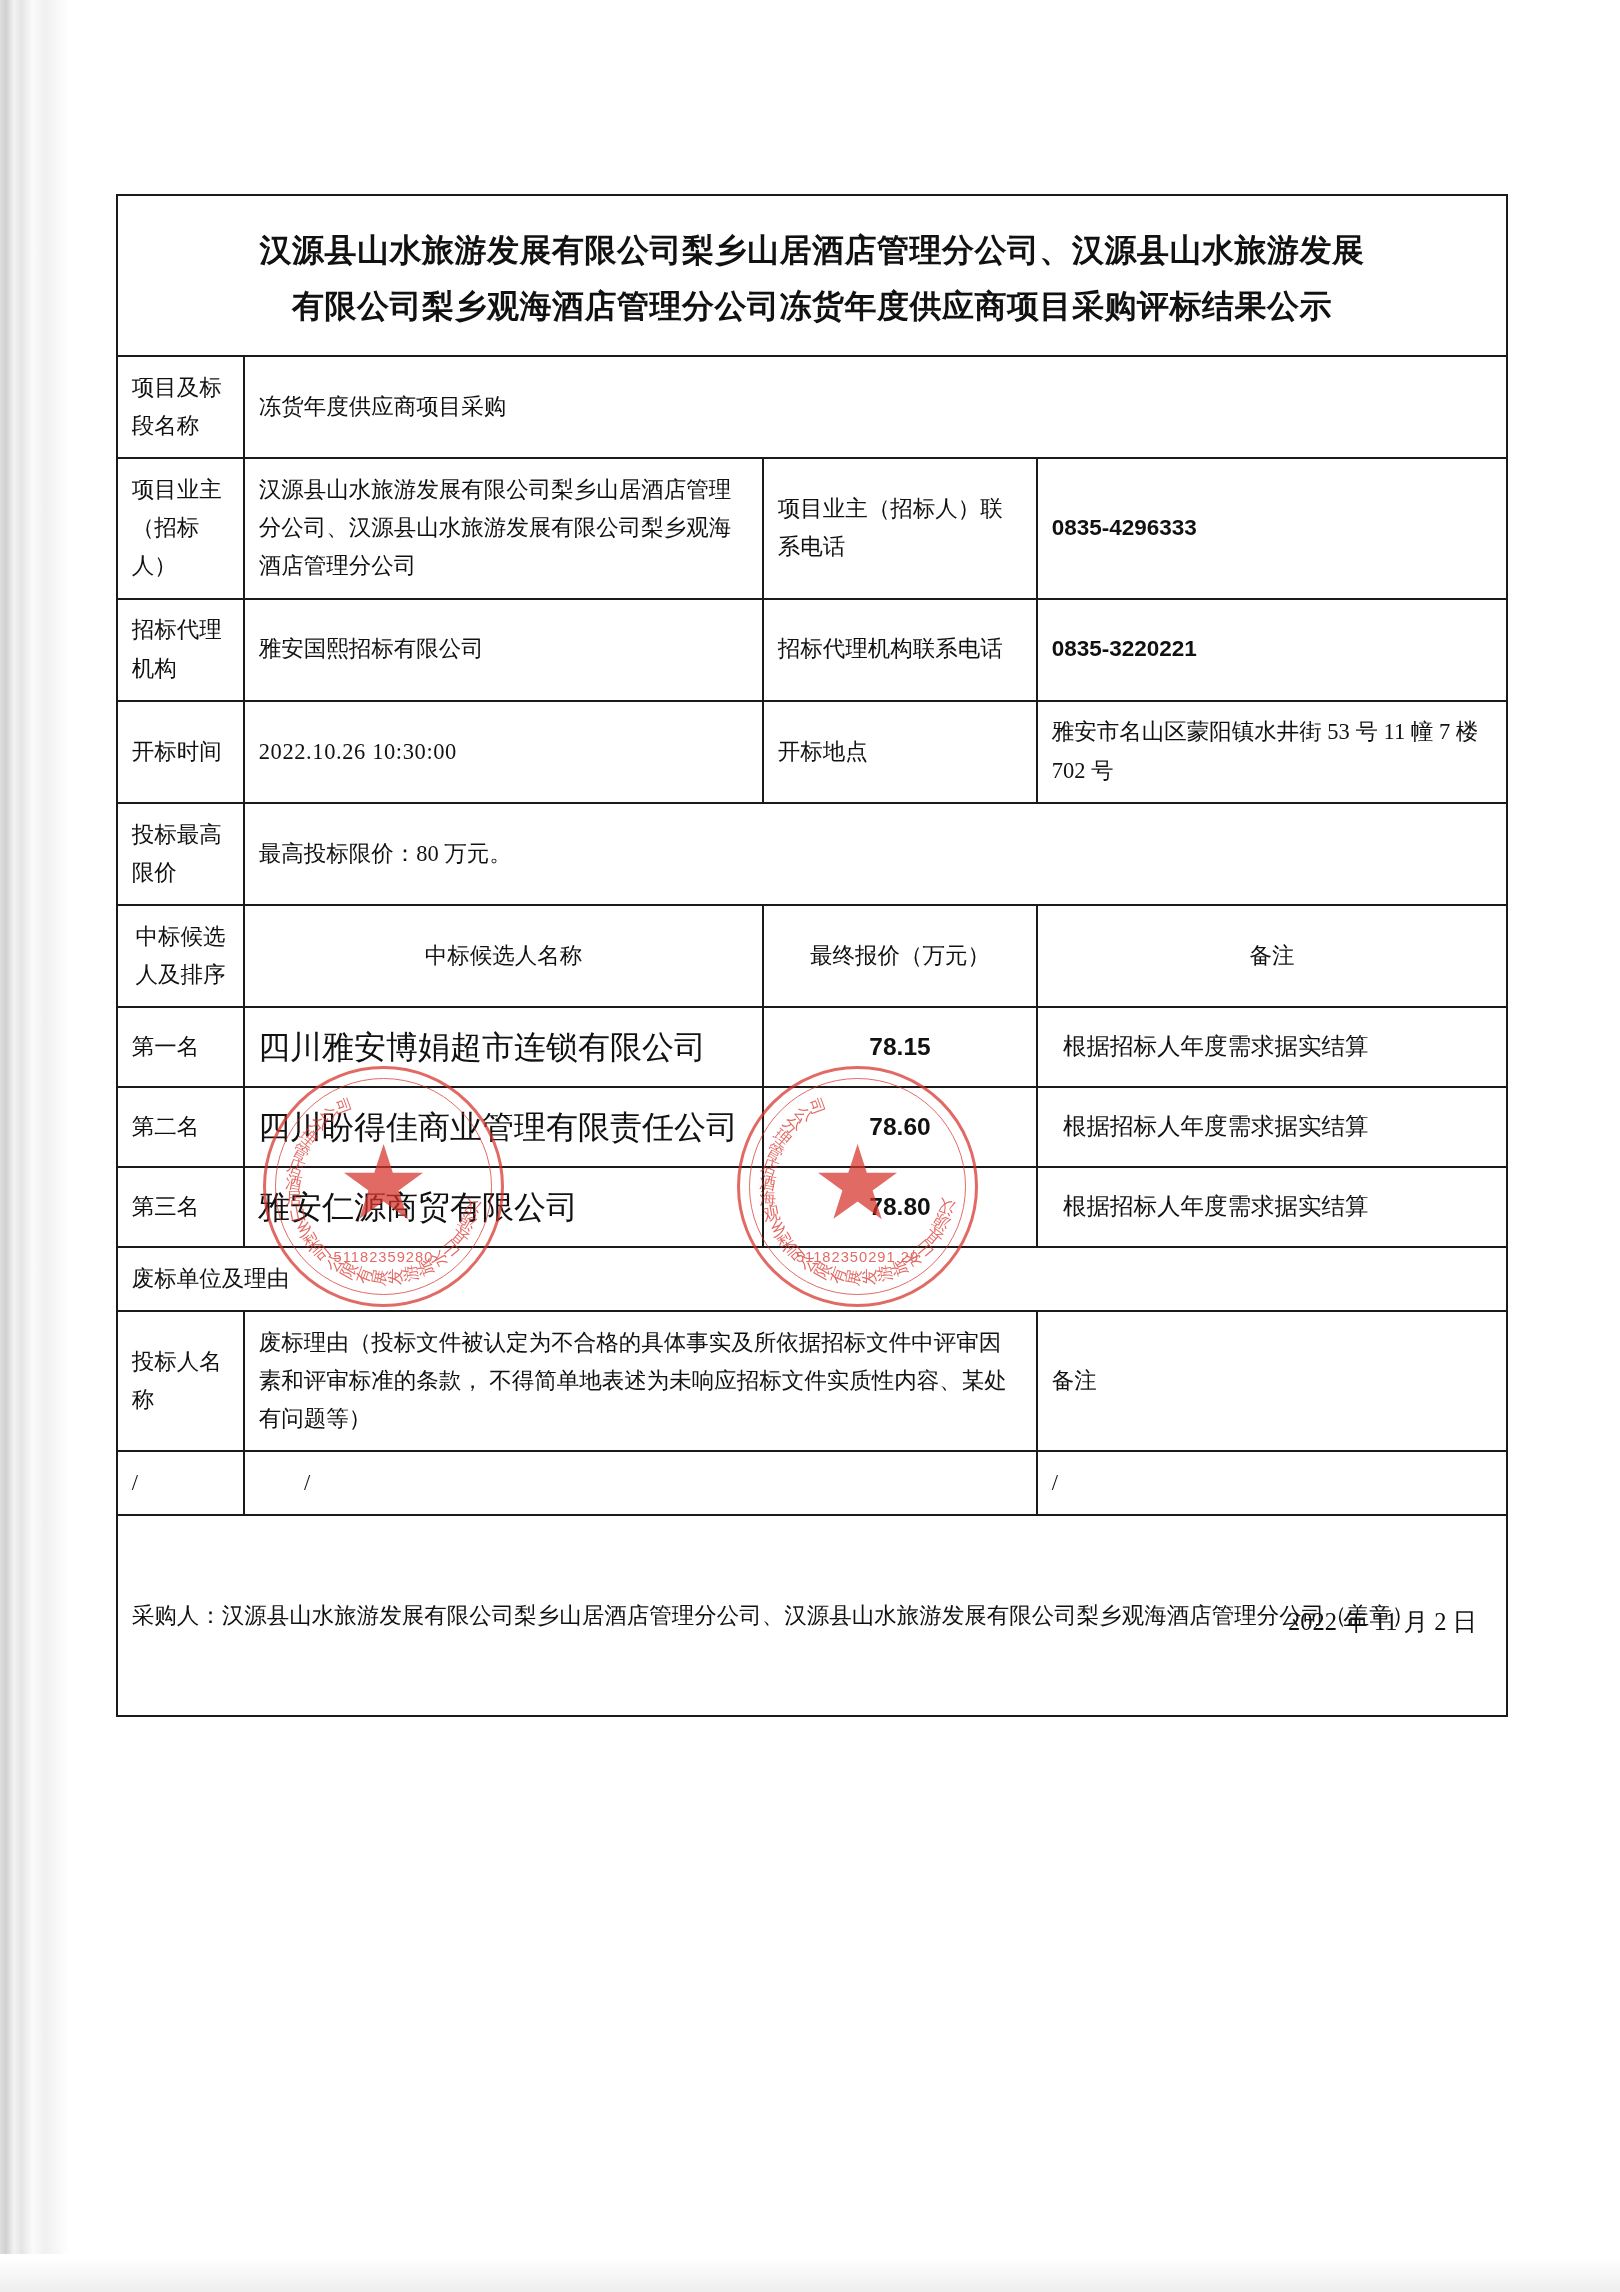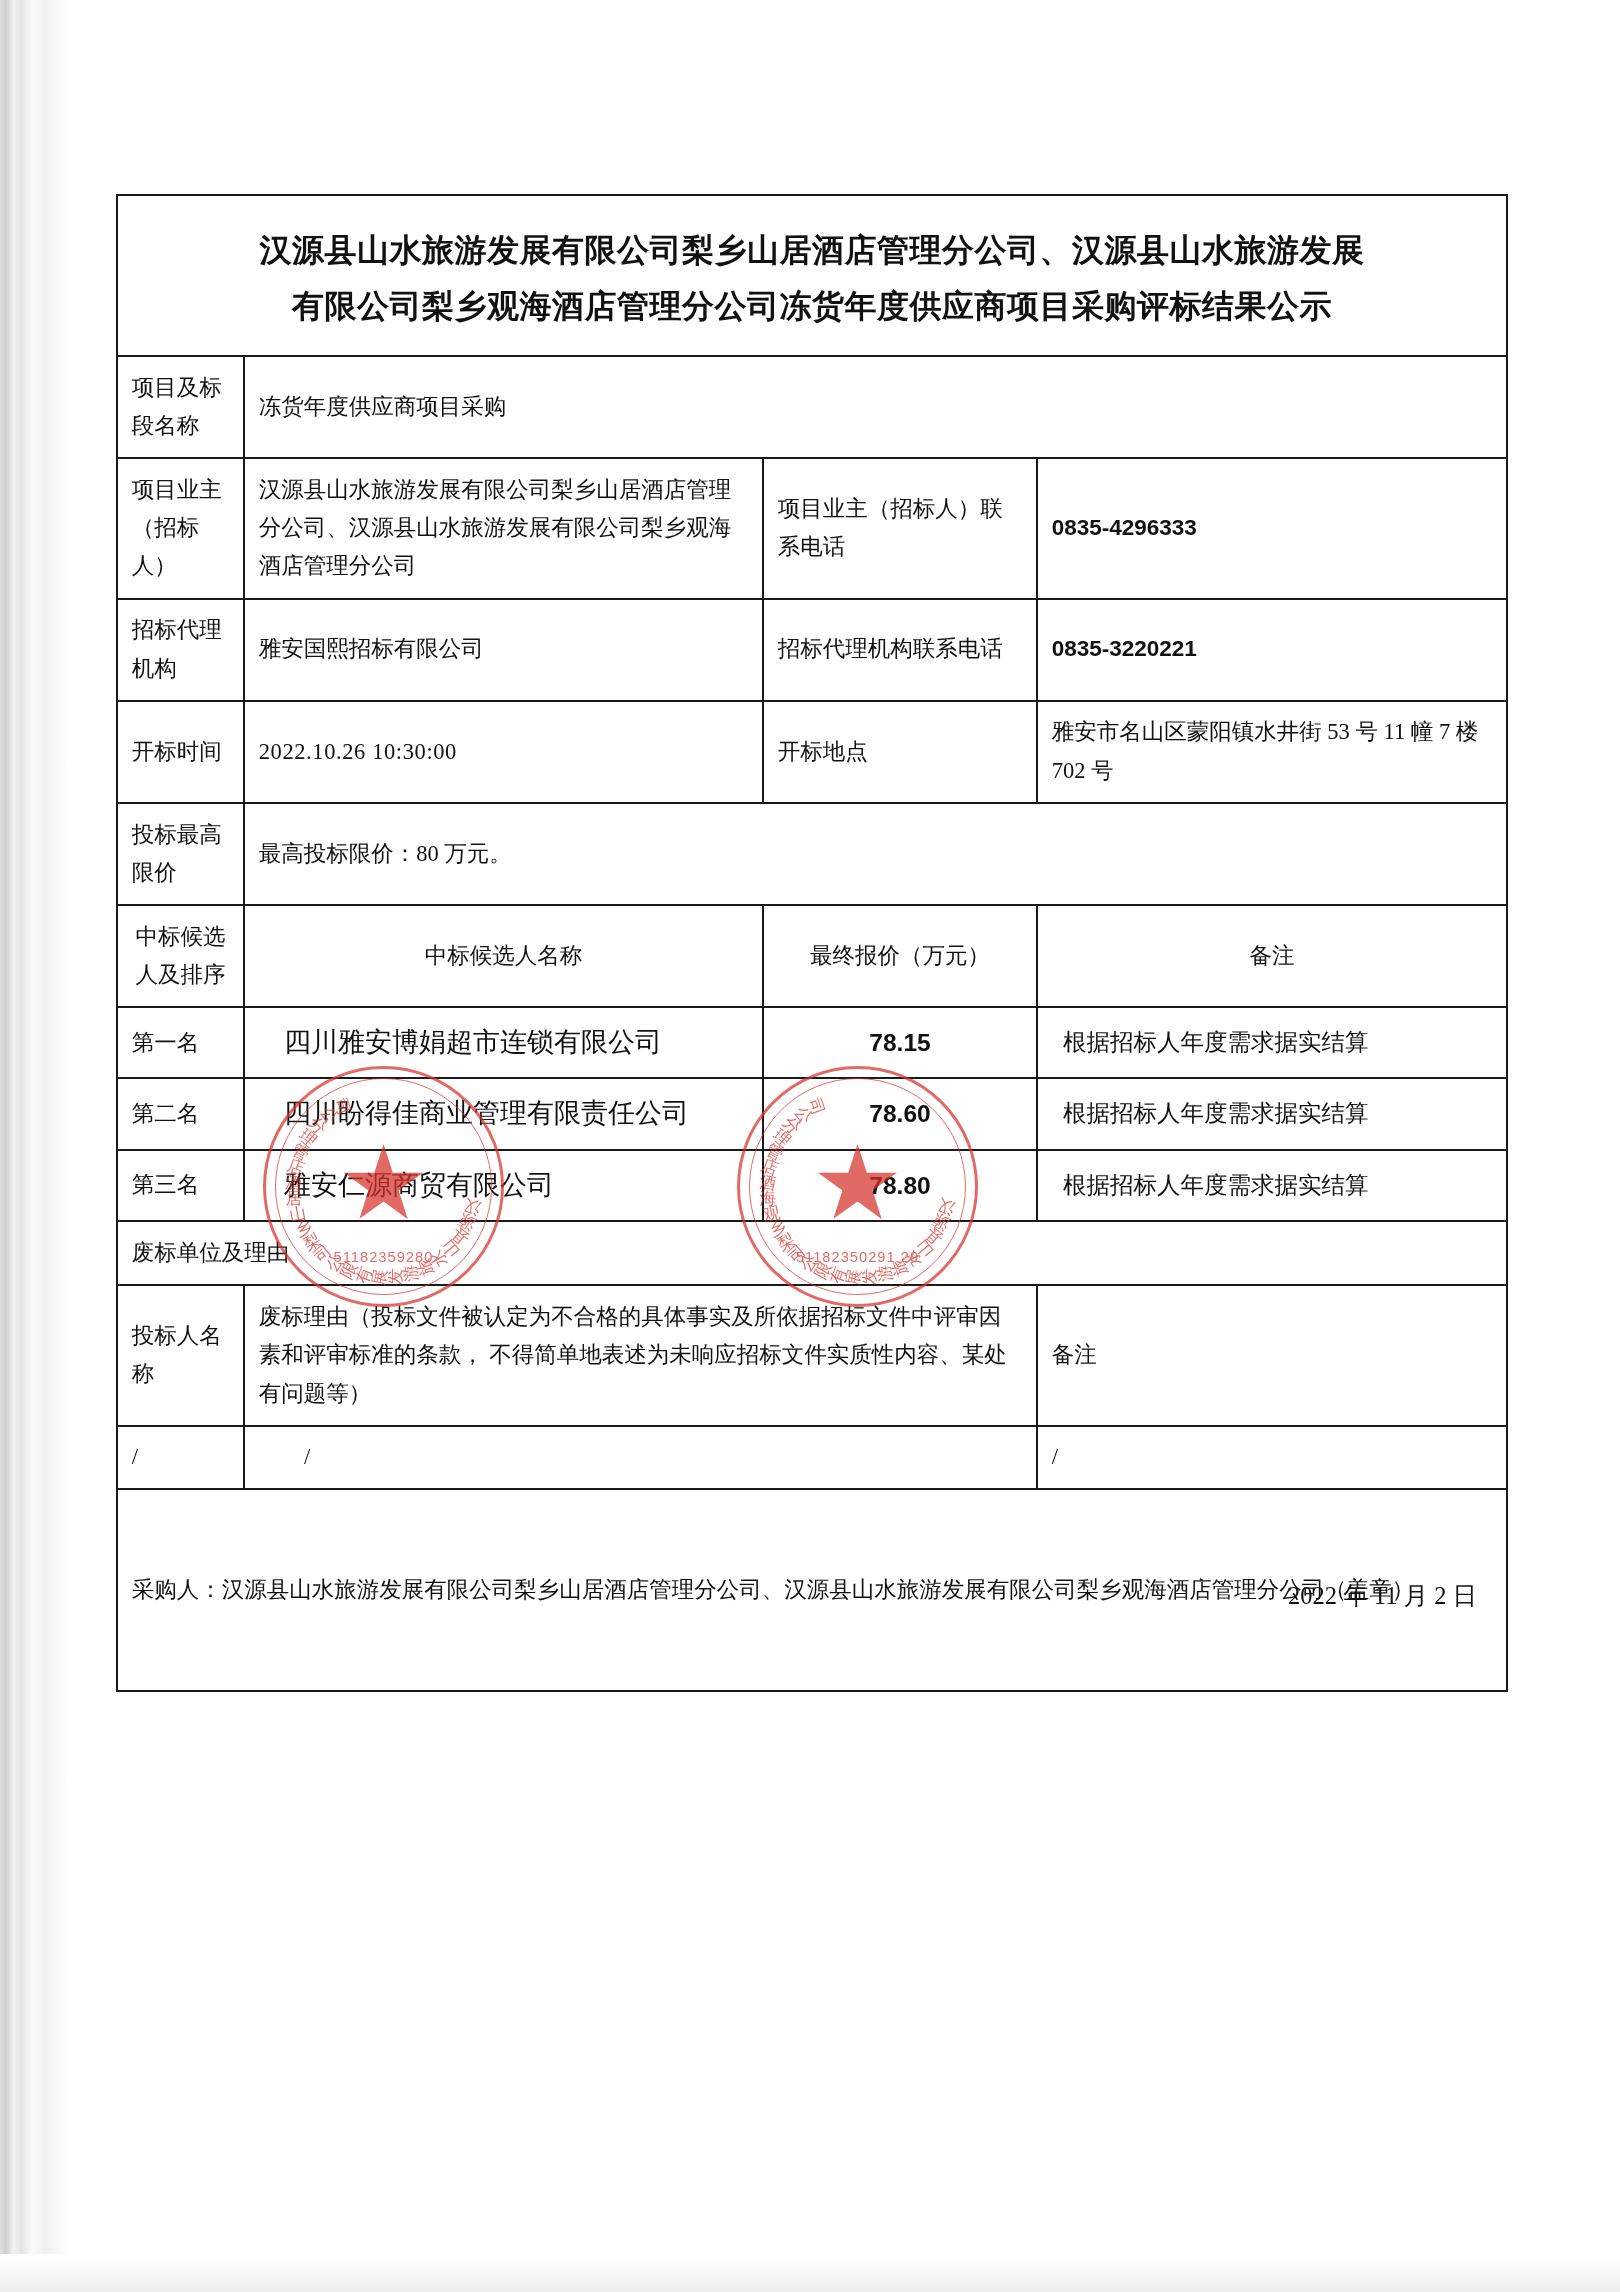--- a/index.html
+++ b/index.html
@@ -89,21 +89,21 @@
     letter-spacing: 0.6px;
   }
   .place {
     font-size: 23.5px;
     line-height: 1.7;
   }
 
   .cand-head td { text-align: center; font-size: 23.5px; }
   .cand-row td { font-size: 24.5px; }
   .cand-row td.rank { font-size: 22.5px; }
-  .cand-row td.name { font-size: 27px; padding-left: 39px; }
+  .cand-row td.name { font-size: 32px; padding-left: 13px; }
   .cand-row td.price {
     text-align: center;
     font-weight: bold;
     font-family: "Liberation Sans", "DejaVu Sans", sans-serif;
     font-size: 24.5px;
   }
   .cand-row td.note { font-size: 23.5px; padding-left: 25px; }
 
   .section-head td {
     font-size: 23.5px;

